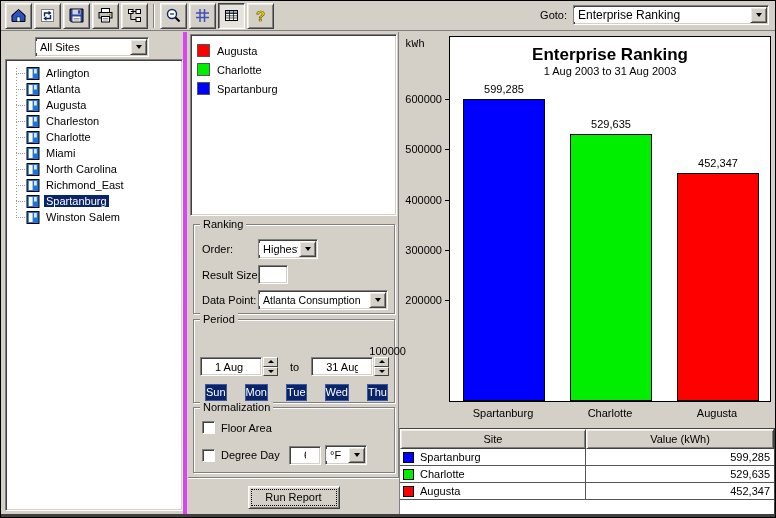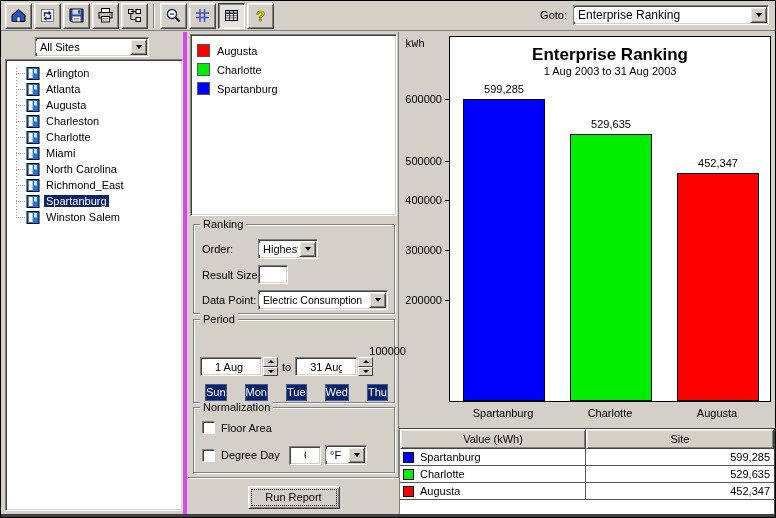--- a/index.html
+++ b/index.html
@@ -299,41 +299,41 @@
             </span>
         </div>
       </div>
       <div class="frow" style="left:8px;top:40px;">
         <span class="lbl" style="width:56px;">Result Size:</span>
         <input class="field" style="width: 26px;" value="10">
       </div>
       <div class="frow" style="left:8px;top:65px;">
         <span class="lbl" style="width:56px;">Data Point:</span>
         <div class="combo" style="width:130px;">
-          <span class="ctext" style="font-size:10.5px;">Electric Consumption</span>
+          <span class="ctext" style="font-size:10.5px;">Atlanta Consumption</span>
           <span class="combo-arrow">
               <span class="arr-down"></span>
             </span>
         </div>
       </div>
     </div>
 
     <div id="period-group" class="groupbox">
       <span class="group-label">Period</span>
       <div class="frow" style="left:6px;top:37px;">
         <input class="field" style="width: 62px; text-align: center;" value="1 Aug 2003">
         <span class="spin">
             <div>
               <span class="arr-up-s"></span>
             </div>
             <div>
               <span class="arr-down-s"></span>
             </div>
           </span>
-        <span class="lbl" style="margin:0 4px;">to</span>
+        <span class="lbl" style="margin:0 12px;">to</span>
         <input class="field" style="width: 62px; text-align: center;" value="31 Aug 2003">
         <span class="spin">
             <div>
               <span class="arr-up-s"></span>
             </div>
             <div>
               <span class="arr-down-s"></span>
             </div>
           </span>
       </div>
@@ -384,21 +384,21 @@
           <div class="dash"></div>
         </div>
         <div class="ytick" style="bottom: 145px;">
           <div class="lbl">300000</div>
           <div class="dash"></div>
         </div>
         <div class="ytick" style="bottom: 195px;">
           <div class="lbl">400000</div>
           <div class="dash"></div>
         </div>
-        <div class="ytick" style="bottom: 234px;">
+        <div class="ytick" style="bottom: 246px;">
           <div class="lbl">500000</div>
           <div class="dash"></div>
         </div>
         <div class="ytick" style="bottom: 296px;">
           <div class="lbl">600000</div>
           <div class="dash"></div>
         </div>
       </div>
     <div id="chart-plot">
       <div id="chart-title">Enterprise Ranking</div>
@@ -412,22 +412,22 @@
       </div>
     <div id="chart-xlabels">
         <div class="xlab" style="left: 4px;">Spartanburg</div>
         <div class="xlab" style="left: 111px;">Charlotte</div>
         <div class="xlab" style="left: 218px;">Augusta</div>
       </div>
   </div>
 
   <div id="results-table">
     <div id="table-header">
+        <div class="th">Site</div>
         <div class="th">Value (kWh)</div>
-        <div class="th">Site</div>
       </div>
     <div id="table-body">
         <div class="trow">
           <div class="tc site">
             <div class="swatch" style="background: rgb(0, 0, 255);"></div>
             <div class="lbl">Spartanburg</div>
           </div>
           <div class="tc val">599,285</div>
         </div>
         <div class="trow">

